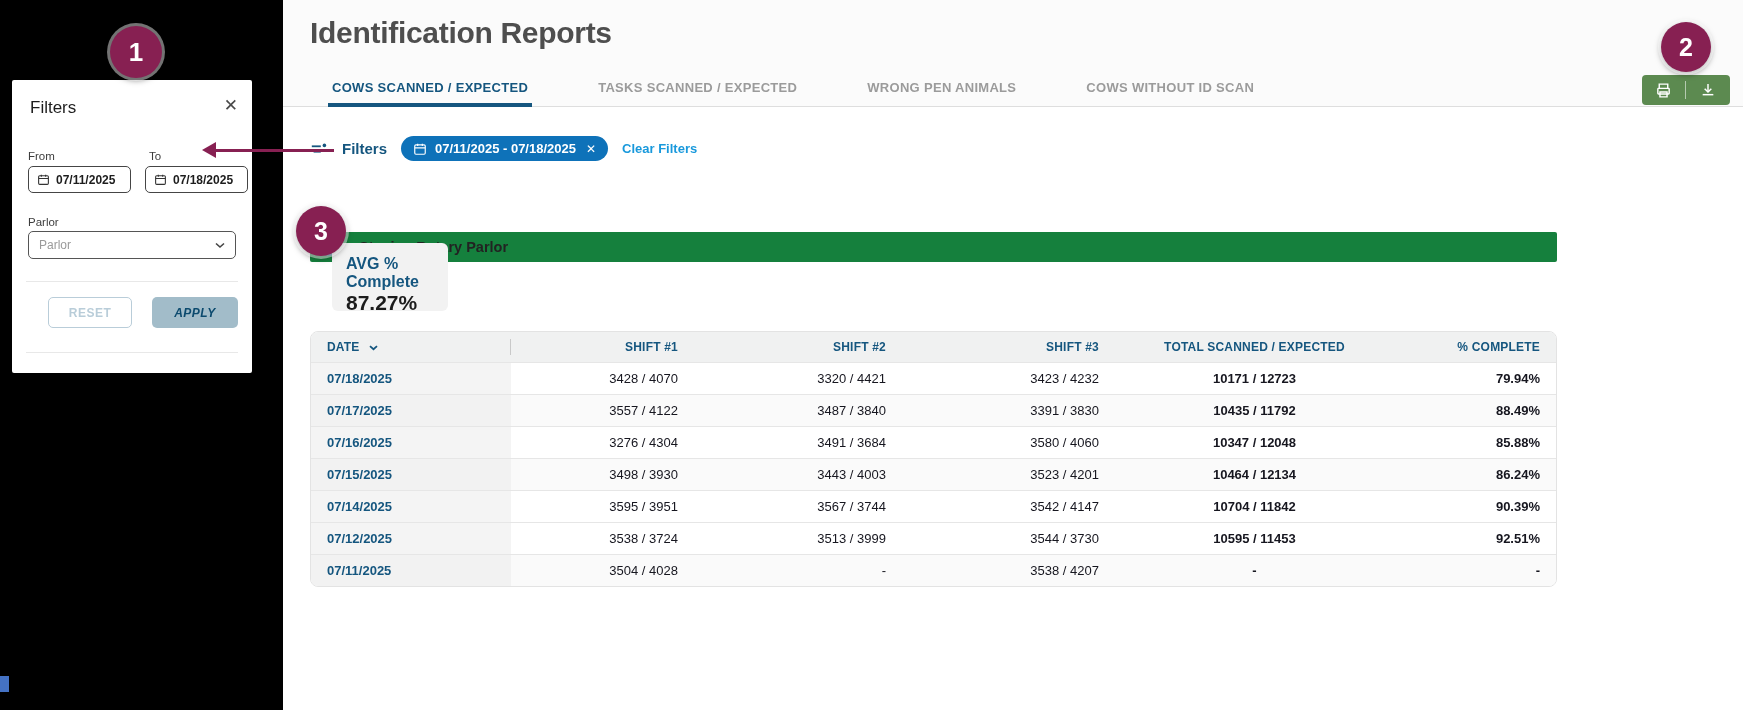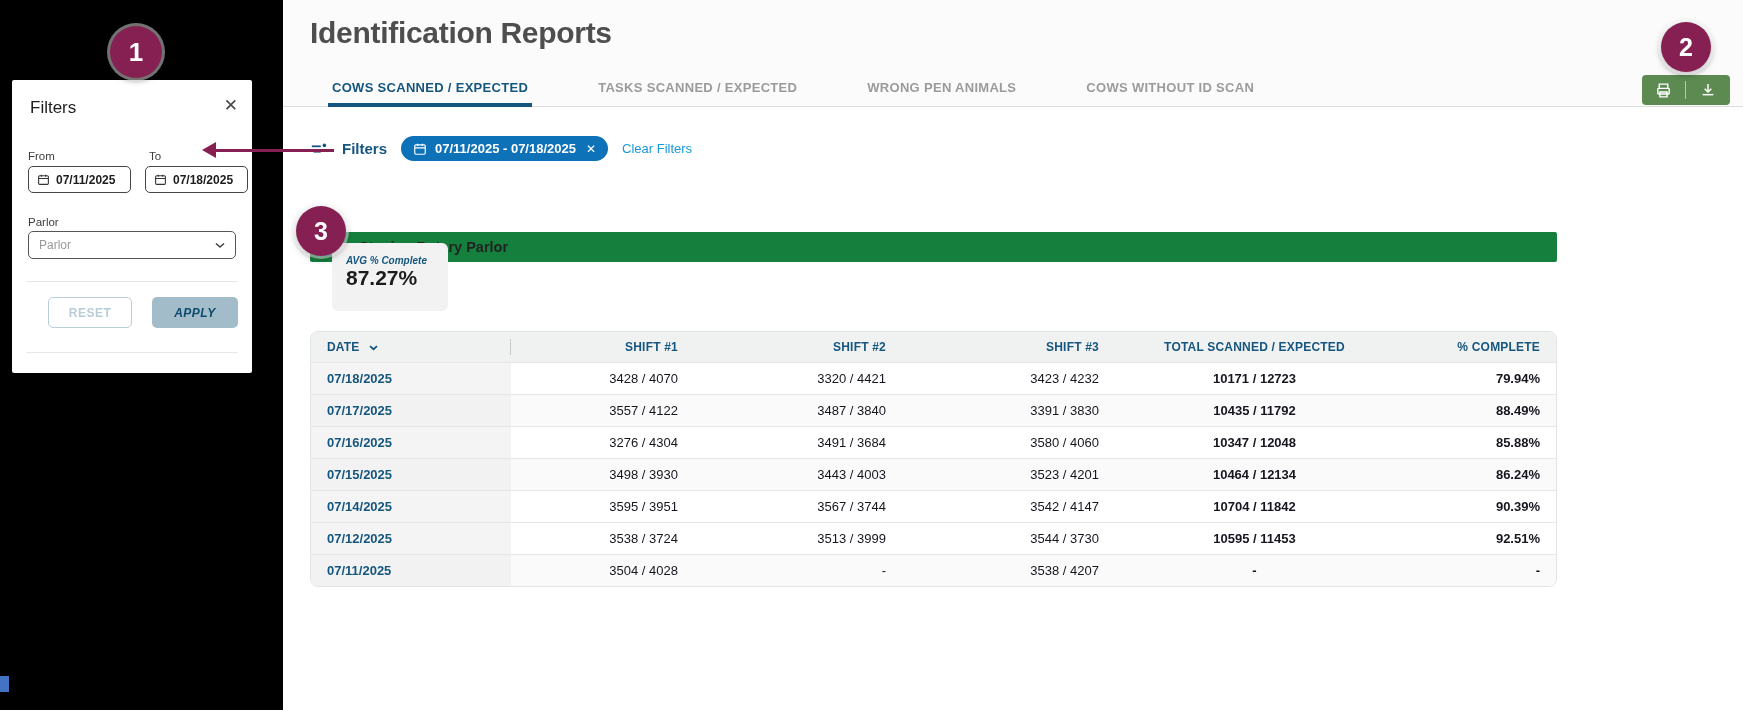--- a/index.html
+++ b/index.html
@@ -21,29 +21,29 @@
 
   .btn-group { position:absolute; left:1642px; top:75px; width:88px; height:30px; background:#5c8a50; border-radius:4px; display:flex; align-items:center; z-index:3; }
   .btn-half { width:43px; height:30px; display:flex; align-items:center; justify-content:center; cursor:pointer; }
   .btn-sep { width:1px; height:18px; background:rgba(255,255,255,.55); }
 
   
   .filters-row { position:absolute; left:310px; top:136px; display:flex; align-items:center; gap:14px; z-index:3; }
   .filters-label { font-size:15px; font-weight:700; color:#15567f; }
   .chip { display:flex; align-items:center; gap:8px; height:25px; padding:0 12px 0 12px; background:#0e72b9; color:#fff; border-radius:14px; font-size:13px; font-weight:700; cursor:pointer; }
   .chip .chip-x { font-size:12px; font-weight:700; margin-left:2px; cursor:pointer; }
-  .clear-filters { font-size:13px; font-weight:400; color:#1999dc; cursor:pointer; }
+  .clear-filters { font-size:13px; font-weight:700; color:#1999dc; cursor:pointer; }
 
   
   .section-bar { position:absolute; left:310px; top:192px; width:1247px; height:30px; background:#15803d; border-radius:2px; display:flex; align-items:center; gap:21px; padding-left:10px; z-index:2;margin-top:40px; }
   .collapse-circle { width:18px; height:18px; border-radius:50%; background:#15567f; display:flex; align-items:center; justify-content:center; cursor:pointer; }
   .section-title { font-size:14.5px; font-weight:700; color:#222; }
 
   .avg-card { position:absolute; left:332px; top:243px; width:116px; height:68px; background:#f2f2f2; border-radius:6px; padding:12px 0 0 14px; z-index:2; }
-  .avg-label { font-size:10px; font-weight:700; color:#15567f;font-style:italic; }
+  .avg-label { font-size:16px; font-weight:700; color:#15567f; }
   .avg-value { font-size:21px; font-weight:700; color:#1c1c1c; }
 
   
   .table-wrap { position:absolute; left:310px; top:331px; width:1247px; border:1px solid #e3e3e3; border-radius:8px; overflow:hidden; background:#fff; z-index:2; }
   table { border-collapse:separate; border-spacing:0; width:100%; table-layout:fixed; }
   th { height:30px; background:#f0f1f1; color:#15567f; font-size:12px; font-weight:700; letter-spacing:.2px; }
   th.c-date { text-align:left; padding-left:16px; position:relative; cursor:pointer; }
   th.c-date::after { content:""; position:absolute; right:0; top:7px; width:1px; height:16px; background:#c9c9c9; }
   th.c-num { text-align:right; padding-right:28px; }
   th.c-s3 { padding-right:32px; }

